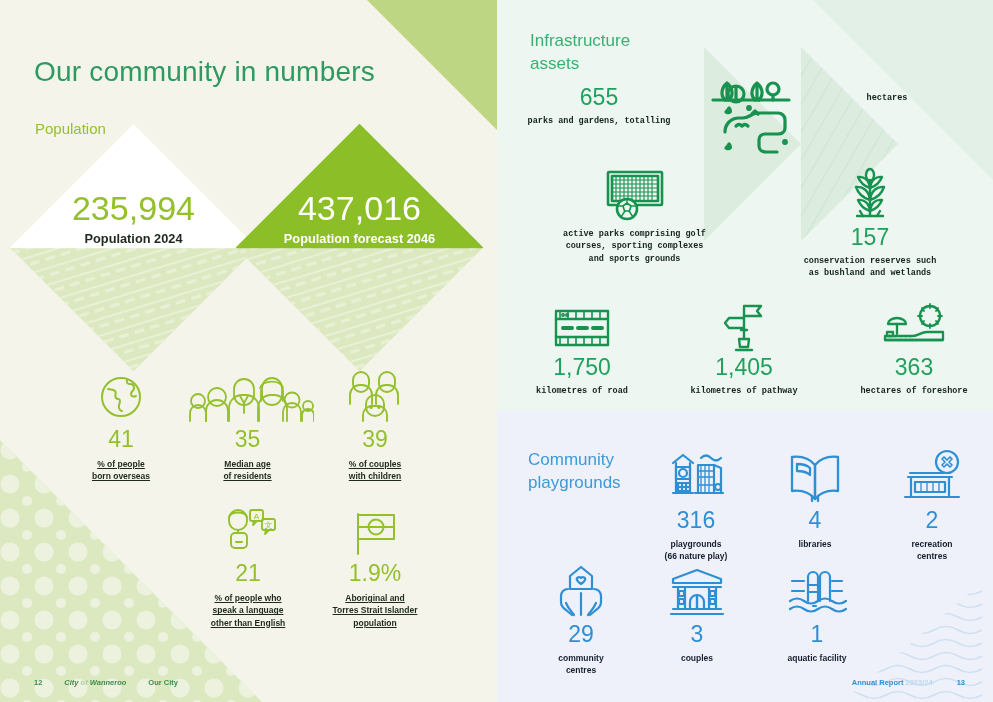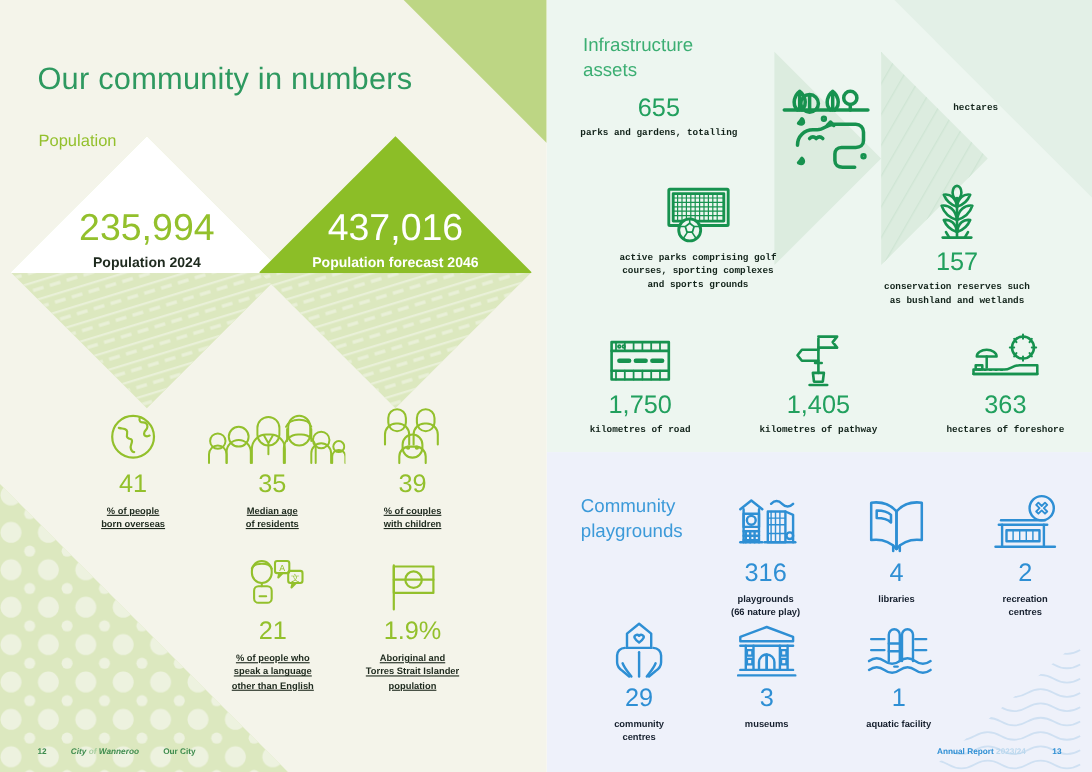--- a/index.html
+++ b/index.html
@@ -586,21 +586,21 @@
             <path d="M29 44V30a7 7 0 0 1 7 7v7"></path>
             <path d="M5 44h48M3 49h52"></path>
             <rect x="11" y="26" width="5" height="5"></rect>
             <rect x="42" y="26" width="5" height="5"></rect>
             <rect x="11" y="34" width="5" height="5"></rect>
             <rect x="42" y="34" width="5" height="5"></rect>
           </svg>
         </div>
         <div class="num">3</div>
         <div class="cap">
-          <div>museums</div>
+          <div>couples</div>
         </div>
       </div>
 
       <div class="bstat" style="left:262px; top:144px; width:116px;">
         <div class="ico">
           <svg width="62" height="54" viewBox="0 0 62 54" fill="none" stroke="#2E8FD4" stroke-width="2.2" stroke-linecap="round" stroke-linejoin="round">
             <path d="M22 36V12a5 5 0 0 1 10 0v24"></path>
             <path d="M34 36V12a5 5 0 0 1 10 0v24"></path>
             <path d="M22 20h10M22 27h10"></path>
             <path d="M6 16h12M46 16h10"></path>

